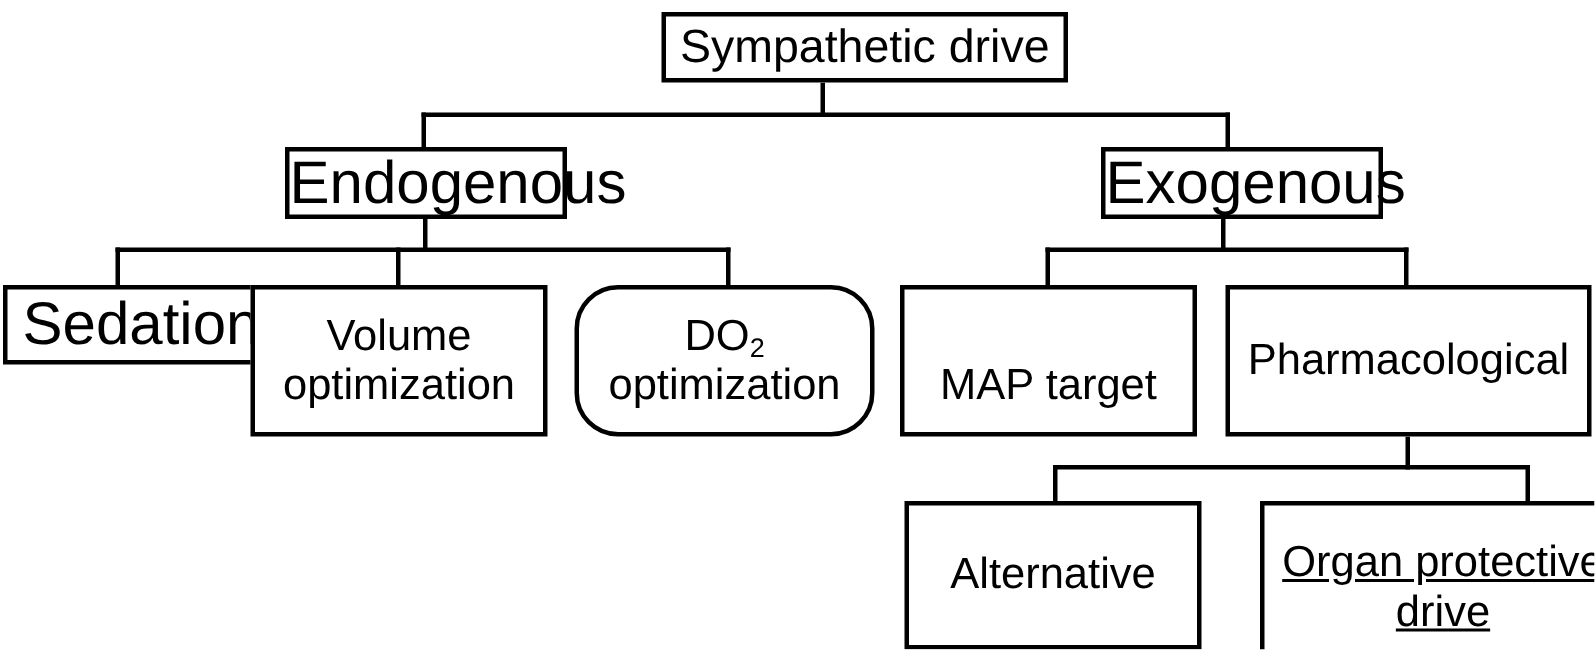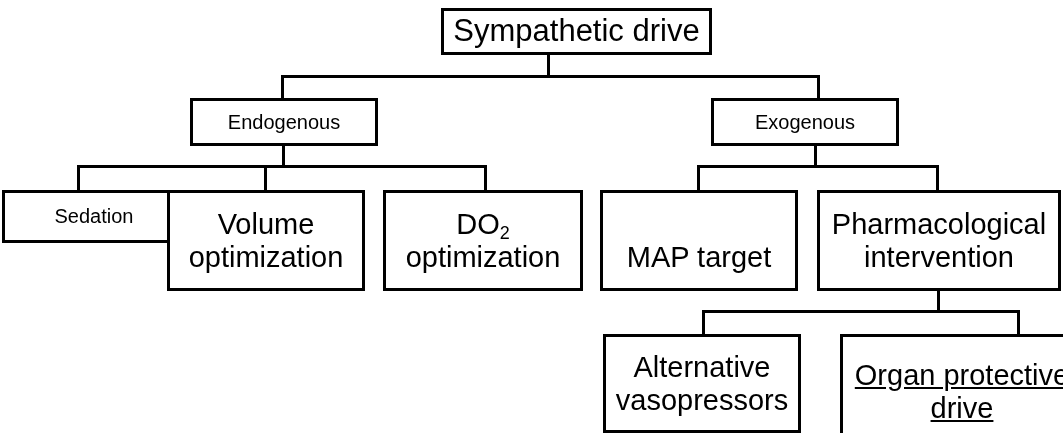--- a/index.html
+++ b/index.html
@@ -28,21 +28,21 @@
     color: #000000;
     line-height: 1.12;
     z-index: 2;
   }
   .node .label {
     display: block;
     width: 100%;
     padding: 0 4px;
   }
   .node.one-line {
-    font-size: 20px;
+    font-size: 40px;
   }
   .node.two-line {
     font-size: 29px;
   }
   .node.root {
     font-size: 31px;
   }
   sub {
     font-size: 0.62em;
     vertical-align: baseline;
@@ -70,21 +70,21 @@
 
   <div class="edge h" style="left:281px; top:75px; width:539px;"></div>
 
   <div class="edge v" style="left:281px; top:75px; height:26px;"></div>
   <div class="edge v" style="left:817px; top:75px; height:26px;"></div>
 
   <div class="node one-line" style="left:190px; top:98px; width:188px; height:48px;">
     <span class="label">Endogenous</span>
   </div>
 
-  <div class="node one-line" style="left:711px; top:98px; width:188px; height:48px;">
+  <div class="node one-line" style="left:734px; top:98px; width:188px; height:48px;">
     <span class="label">Exogenous</span>
   </div>
 
   <div class="edge v" style="left:282px; top:146px; height:22px;"></div>
   <div class="edge h" style="left:77px; top:165px; width:410px;"></div>
   <div class="edge v" style="left:77px; top:165px; height:27px;"></div>
   <div class="edge v" style="left:264px; top:165px; height:27px;"></div>
   <div class="edge v" style="left:484px; top:165px; height:27px;"></div>
 
   <div class="edge v" style="left:814px; top:146px; height:22px;"></div>
@@ -96,50 +96,48 @@
     <span class="label">Sedation</span>
   </div>
 
   <div class="node two-line" style="left:167px; top:190px; width:198px; height:101px;">
     <span class="label">
       <span>Volume</span><br>
       <span>optimization</span>
     </span>
   </div>
 
-  <div class="node two-line" style="left:383px; top:190px; width:200px; height:101px;">
+  <div class="node two-line" style="left:383px; top:190px; width:200px; height:101px;border-radius:29px;">
     <span class="label">
       <span><span>DO</span><sub>2</sub></span><br>
       <span>optimization</span>
     </span>
   </div>
 
   <div class="node two-line" style="left:600px; top:190px; width:198px; height:101px;">
     <span class="label">
       <br>
       <span>MAP target</span>
     </span>
   </div>
 
   <div class="node two-line" style="left:817px; top:190px; width:244px; height:101px;">
     <span class="label">
       <span>Pharmacological</span><br>
-      <span>intervention</span>
     </span>
   </div>
 
   <div class="edge v" style="left:937px; top:291px; height:22px;"></div>
   <div class="edge h" style="left:702px; top:310px; width:318px;"></div>
   <div class="edge v" style="left:702px; top:310px; height:26px;"></div>
   <div class="edge v" style="left:1017px; top:310px; height:26px;"></div>
 
   <div class="node two-line" style="left:603px; top:334px; width:198px; height:99px;text-align:center;">
     <span class="label">
       <span>Alternative</span><br>
-      <span>vasopressors</span>
     </span>
   </div>
 
   <div class="node two-line" style="left:840px; top:334px; width:244px; height:115px;text-decoration:underline;">
     <span class="label">
       <span>Organ protective</span><br>
       <span>drive</span>
     </span>
   </div>
 

